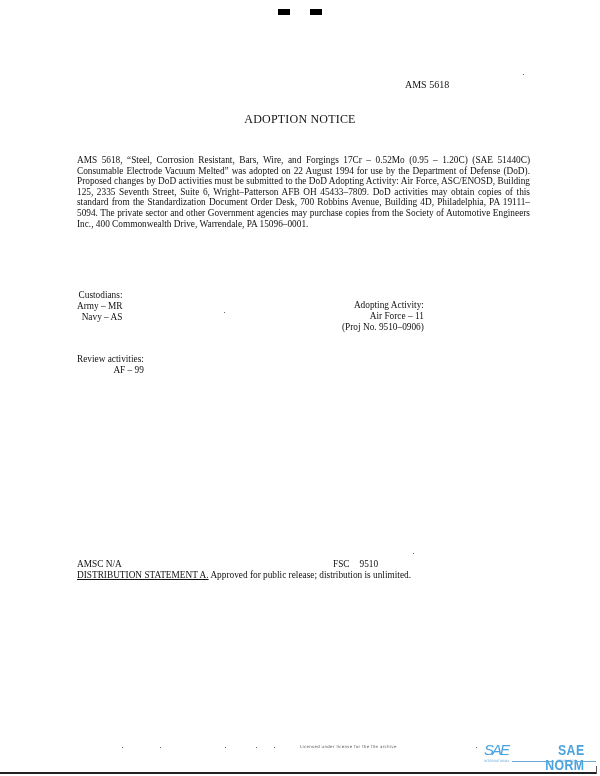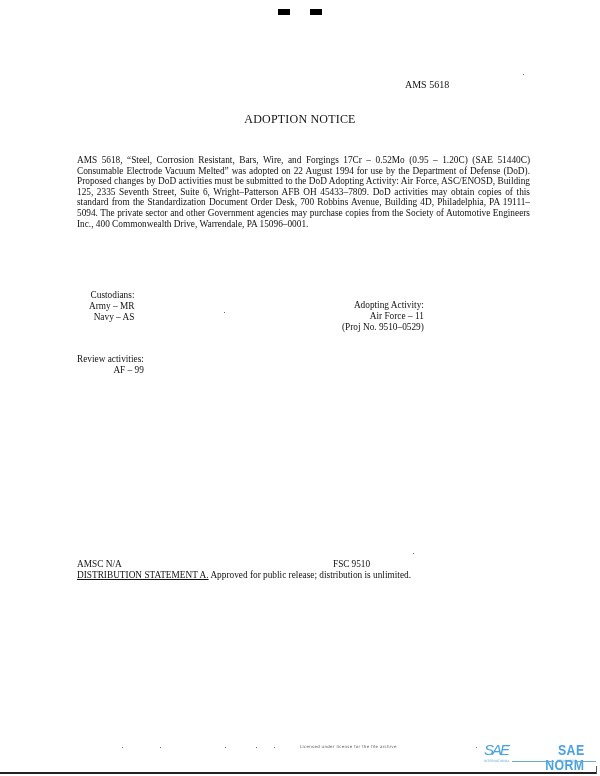--- a/index.html
+++ b/index.html
@@ -56,29 +56,29 @@
       left: 77px;
       width: 453px;
       font-size: 9.3px;
       line-height: 10.6px;
       text-align: justify;
     }
     .block {
       font-size: 9.3px;
       line-height: 10.8px;
     }
-    .custodians { top: 290px; left: 77px; margin-left: 12px; }
+    .custodians { top: 290px; left: 77px; }
     .adopting { top: 293px; left: 340px; }
     .adopting .l0 { padding-left: 2px; margin-top: 7px; }
     .adopting .l2 { padding-left: 2px; }
     .review { top: 354px; left: 77px; }
 
     .amsc { top: 559px; left: 77px; font-size: 9.3px; }
     .fsc { top: 559px; left: 333px; font-size: 9.3px; }
-    .fsc .num { margin-left: 2px; }
+    .fsc .num { margin-left: 10px; }
     .distribution {
       top: 570px;
       left: 77px;
       font-size: 9.3px;
     }
     .distribution .u { text-decoration: underline; }
 
     .speck { width: 1px; height: 1px; background: #666; }
 
     .footer-text {
@@ -185,21 +185,21 @@
 
 <div class="abs block custodians">
   <div>Custodians:</div>
   <div>Army – MR</div>
   <div>Navy – AS</div>
 </div>
 
 <div class="abs block adopting">
   <div class="l0">Adopting Activity:</div>
   <div>Air Force – 11</div>
-  <div class="l2">(Proj No. 9510–0529)</div>
+  <div class="l2">(Proj No. 9510–0906)</div>
 </div>
 
 <div class="abs block review">
   <div>Review activities:</div>
   <div>AF – 99</div>
 </div>
 
 <div class="abs amsc">AMSC N/A</div>
 <div class="abs fsc">
   <span>FSC</span><span class="num">9510</span>

